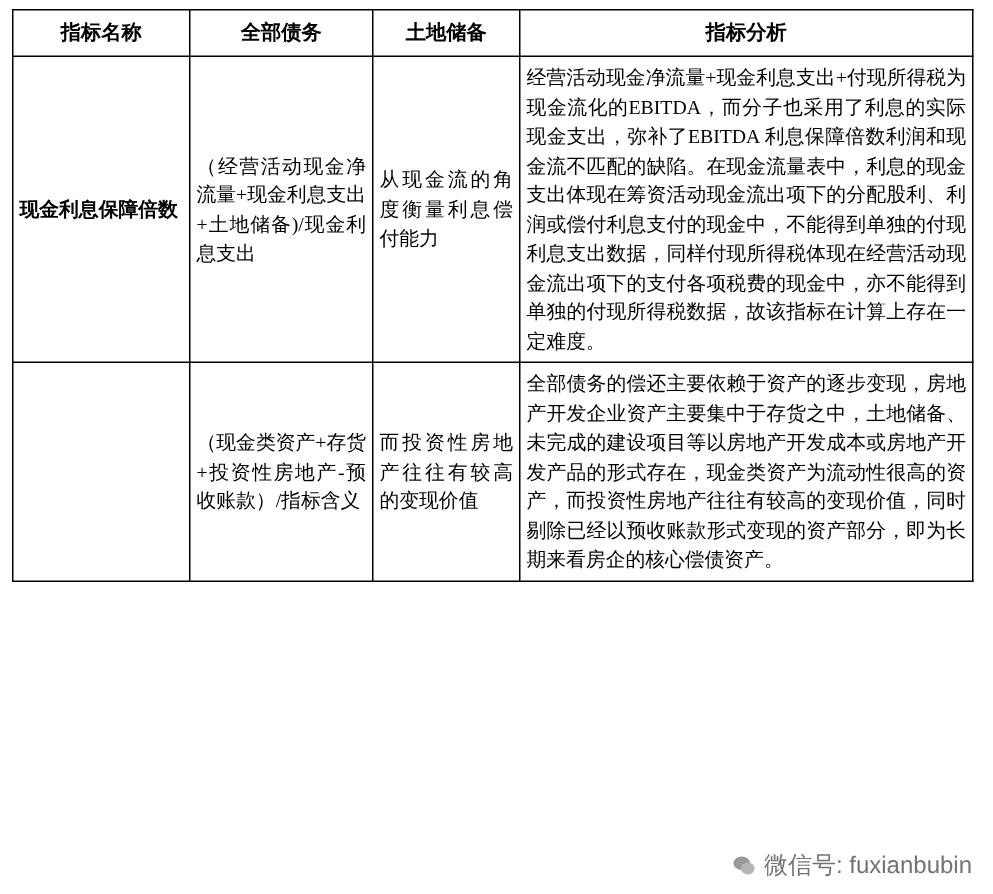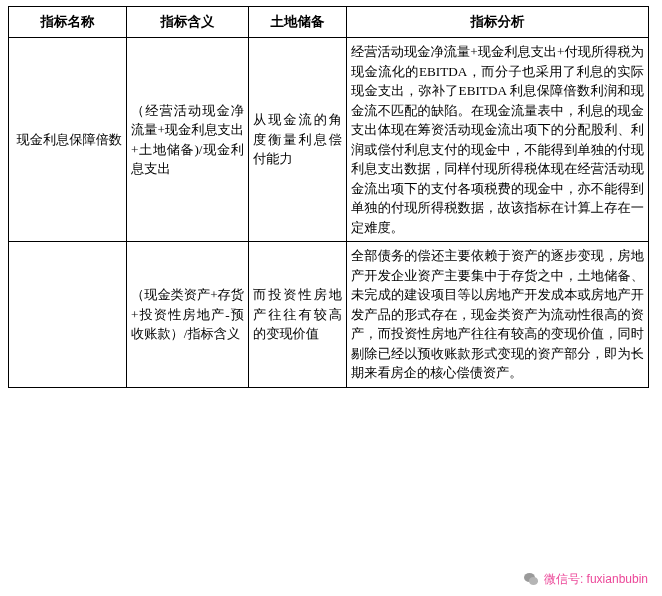--- a/index.html
+++ b/index.html
@@ -40,21 +40,22 @@
     text-align: center;
     font-size: 13.5px;
     padding: 5px 4px;
   }
   col.c1 { width: 118px; }
   col.c2 { width: 122px; }
   col.c3 { width: 98px; }
   col.c4 { width: 302px; }
 
   td.center {
-    text-align: right;
+    text-align: left;
+    font-weight: bold;
   }
   td.just {
     text-align: justify;
     text-justify: inter-ideograph;
   }
   td.analysis {
     text-align: justify;
     text-justify: inter-ideograph;
     vertical-align: top;
     padding: 6px 7px;
@@ -67,22 +68,22 @@
     height: 30px;
   }
   .wechat-tag {
     position: absolute;
     right: 14px;
     bottom: 8px;
     display: flex;
     align-items: center;
     gap: 5px;
     font-family: "Liberation Sans", "DejaVu Sans", sans-serif;
-    font-size: 12px;
-    color: #ec4899;
+    font-size: 16px;
+    color: #737373;
   }
   .wechat-icon {
     display: inline-block;
     width: 15px;
     height: 13px;
     position: relative;
   }
   .wechat-icon .b1,
   .wechat-icon .b2 {
     position: absolute;
@@ -111,21 +112,21 @@
   <table class="metrics">
     <colgroup>
       <col class="c1">
         <col class="c2">
         <col class="c3">
         <col class="c4">
     </colgroup>
     <thead>
       <tr>
         <th>指标名称</th>
-        <th>指标含义</th>
+        <th>全部债务</th>
         <th>土地储备</th>
         <th>指标分析</th>
       </tr>
     </thead>
     <tbody>
       <tr>
         <td class="center">现金利息保障倍数</td>
         <td class="just">（经营活动现金净流量+现金利息支出+土地储备)/现金利息支出</td>
         <td class="just">从现金流的角度衡量利息偿付能力</td>
         <td class="analysis">经营活动现金净流量+现金利息支出+付现所得税为现金流化的EBITDA，而分子也采用了利息的实际现金支出，弥补了EBITDA 利息保障倍数利润和现金流不匹配的缺陷。在现金流量表中，利息的现金支出体现在筹资活动现金流出项下的分配股利、利润或偿付利息支付的现金中，不能得到单独的付现利息支出数据，同样付现所得税体现在经营活动现金流出项下的支付各项税费的现金中，亦不能得到单独的付现所得税数据，故该指标在计算上存在一定难度。</td>

